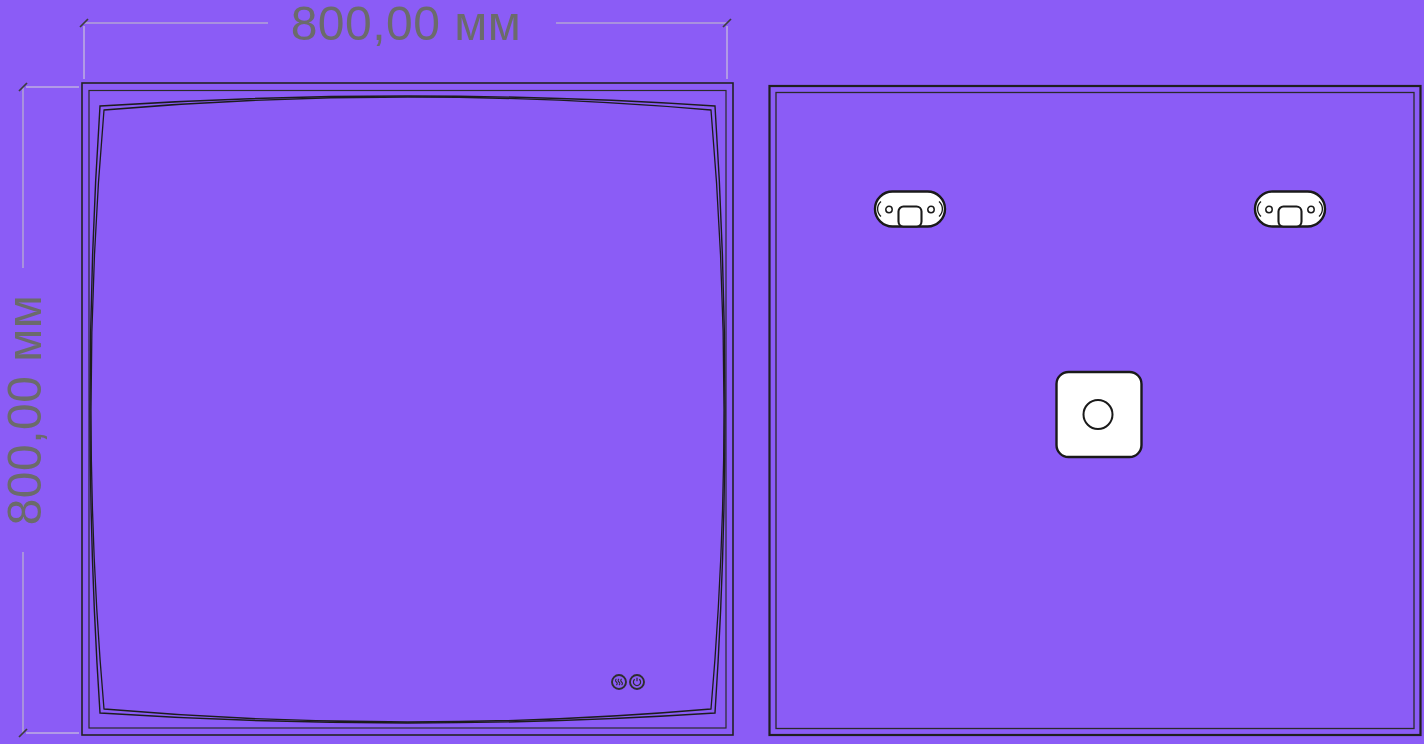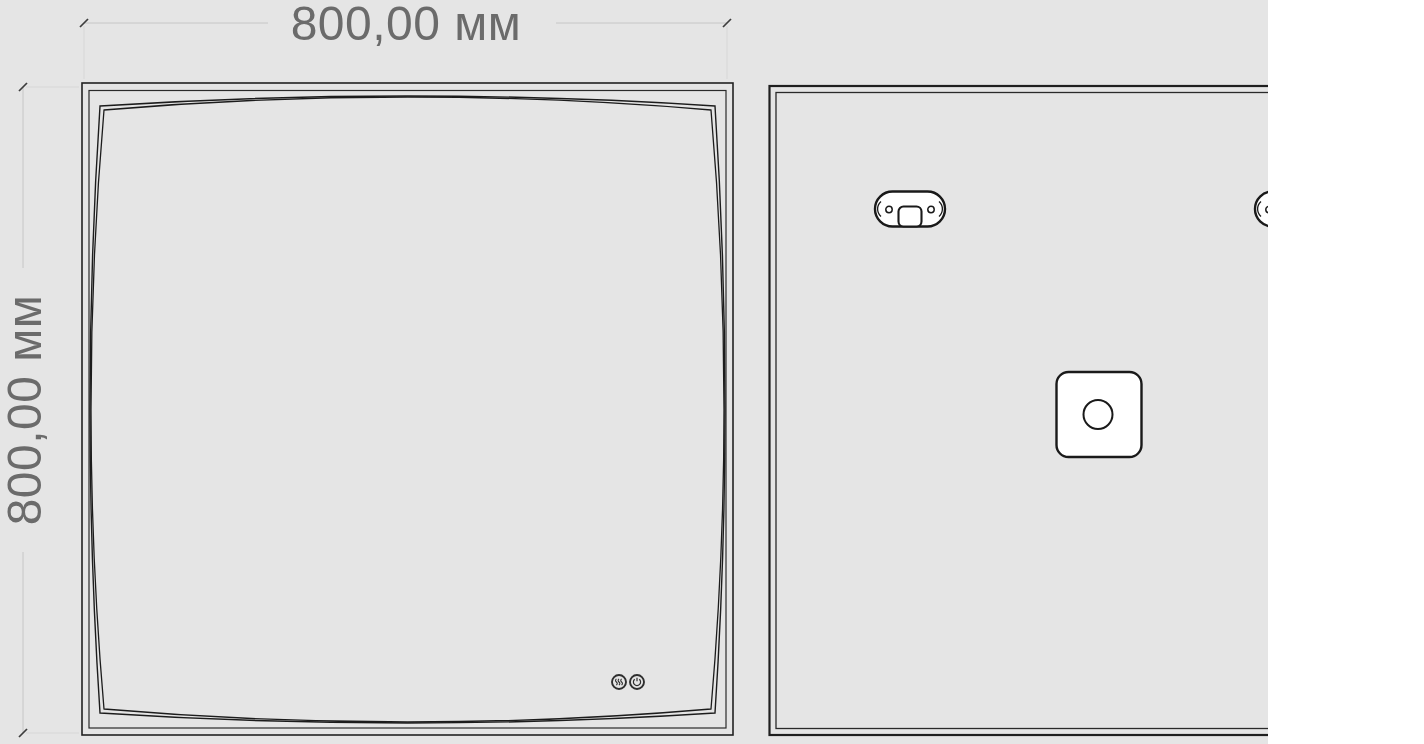--- a/index.html
+++ b/index.html
@@ -4,23 +4,23 @@
 <title></title>
 <style>
   html, body {
     margin: 0;
     padding: 0;
     background: #ffffff;
     font-family: "Liberation Sans", sans-serif;
   }
   .canvas {
     position: relative;
-    width: 1268px;
+    width: 1424px;
     height: 744px;
-    background: #e5e5e5;
+    background: #8b5cf6;
     overflow: hidden;
   }
   svg { display: block; }
   .dim-text {
     font-family: "Liberation Sans", sans-serif;
     font-size: 48px;
     letter-spacing: 0.5px;
   }
 </style>
 </head>

